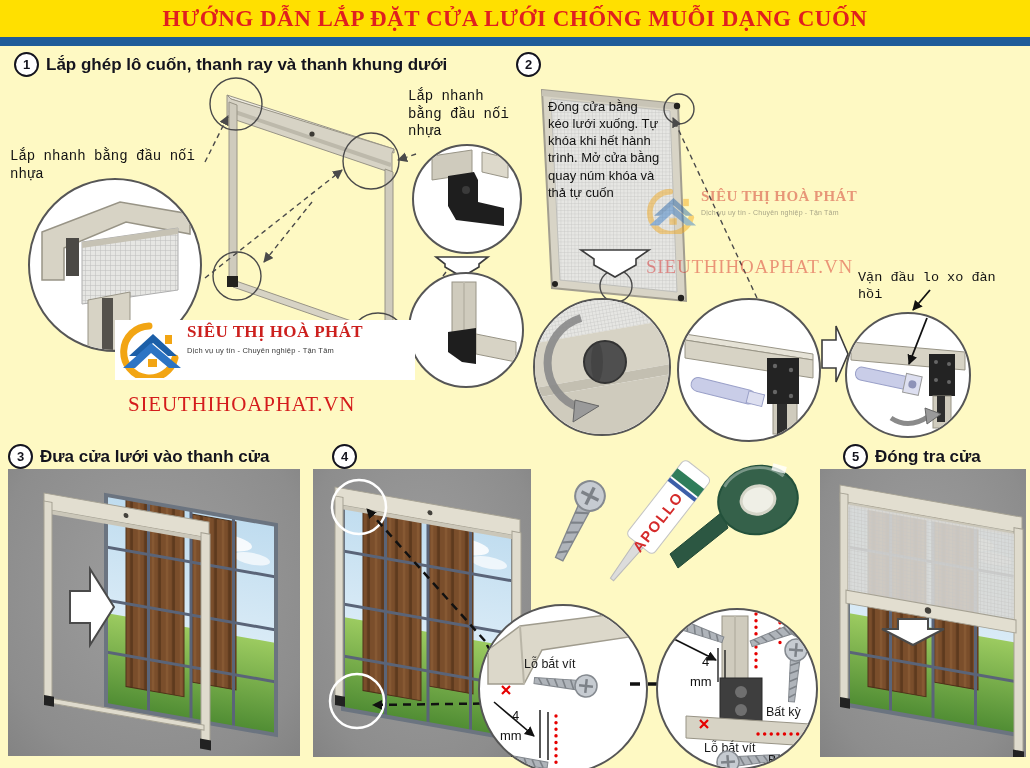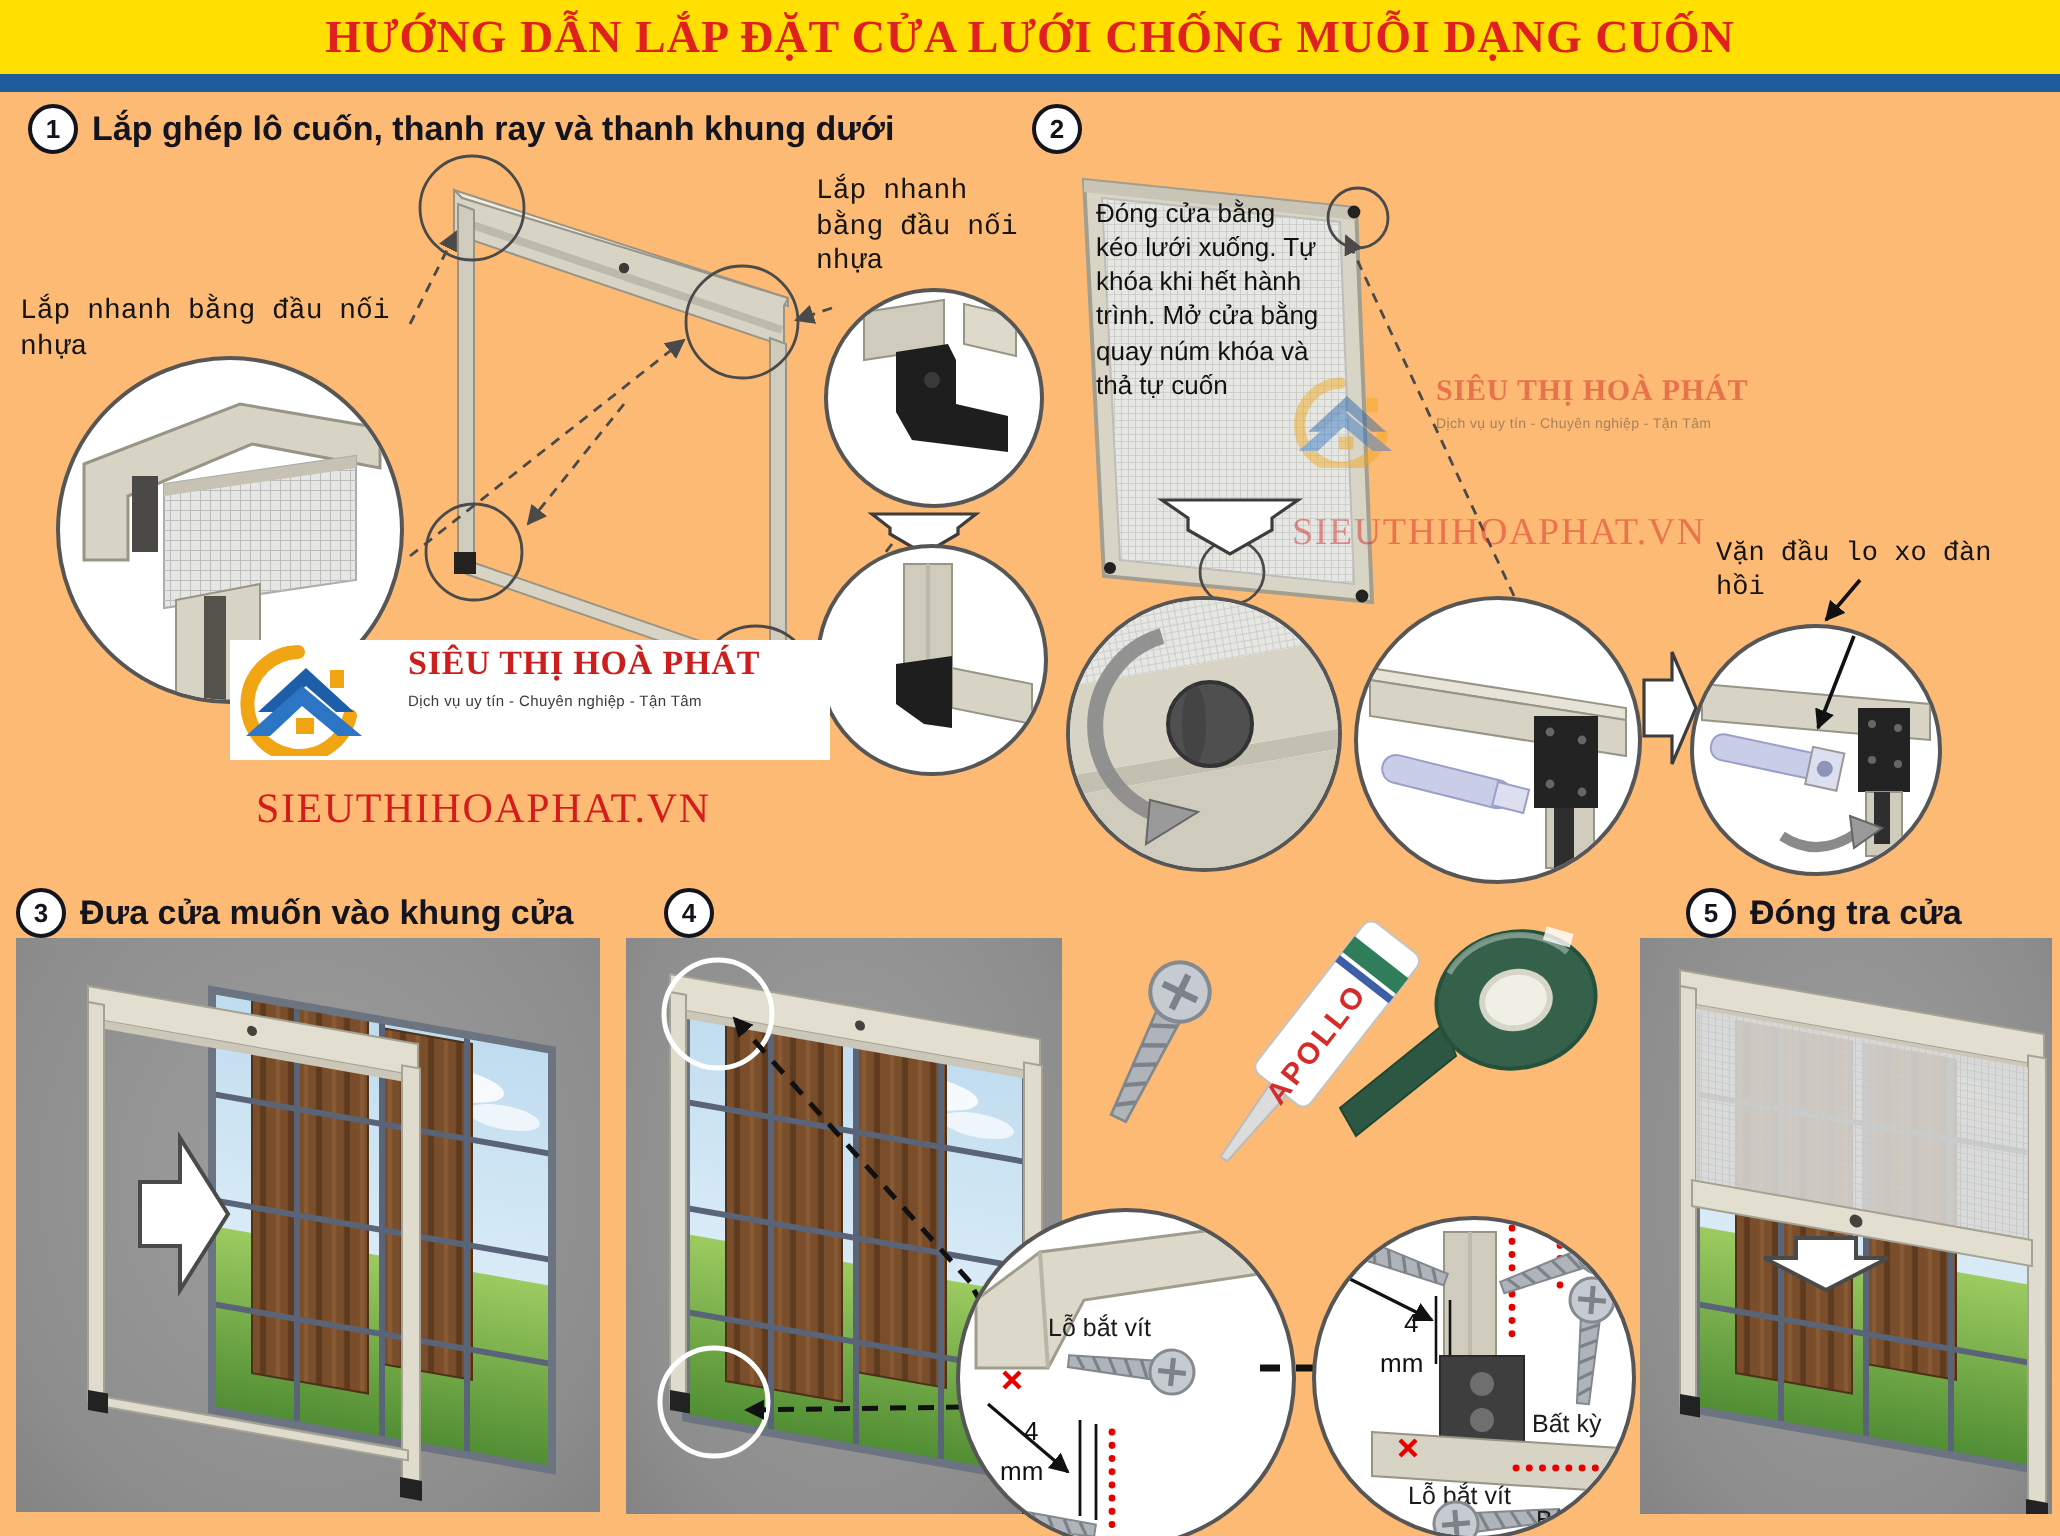--- a/index.html
+++ b/index.html
@@ -1,32 +1,32 @@
 <!DOCTYPE html>
 <html><head>
 <meta charset="utf-8">
 <style>
   html,body{margin:0;padding:0;background:#fff;}
-  .page{position:relative;width:1030px;height:768px;background:#fdba74;overflow:hidden;
+  .page{position:relative;width:1030px;height:768px;background:#fef9c3;overflow:hidden;
         font-family:"Liberation Sans","DejaVu Sans",sans-serif;color:#1a1a1a;}
   .abs{position:absolute;}
   .banner{left:0;top:0;width:1030px;height:37px;background:#FFE000;display:flex;align-items:center;justify-content:center;}
   .banner h1{margin:0;font-family:"Liberation Serif","DejaVu Serif",serif;font-size:23px;font-weight:bold;
              color:#E01F1F;letter-spacing:.5px;}
   .divider{left:0;top:37px;width:1030px;height:9px;background:#1F5C99;}
   .step-header{display:flex;align-items:center;gap:7px;font-weight:bold;font-size:17px;color:#14141E;white-space:nowrap;}
   .step-num{width:21px;height:21px;border:2px solid #14141E;border-radius:50%;display:flex;align-items:center;
             justify-content:center;font-size:13px;flex:0 0 auto;background:#fff;}
   .lbl{font-size:14px;line-height:1.25;color:#141414;font-family:Liberation Mono, monospace;}
   .note{font-size:15px;line-height:1.36;color:#1f1f1f;}
   .circle-inset{border:2px solid #565656;border-radius:50%;background:#fff;overflow:hidden;}
   .circle-inset svg{display:block;}
   .panel{background:radial-gradient(ellipse at 50% 42%,#9e9e9e 0%,#8d8d8d 78%,#838383 100%);}
   .panel svg{display:block;}
-  .logo{display:flex;align-items:flex-start;gap:17px;background:#fff;padding:2px 4px;}
+  .logo{display:flex;align-items:flex-start;gap:0;background:#fff;padding:2px 4px;}
   .logo-name{font-family:"Liberation Serif","DejaVu Serif",serif;font-size:17px;font-weight:bold;color:#CC1F1D;letter-spacing:.4px;}
   .logo-tagline{font-size:7.5px;color:#3a3a3a;margin-top:4px;letter-spacing:.2px;}
   .logo-site{font-family:"Liberation Serif","DejaVu Serif",serif;font-weight:normal;font-size:21px;color:#D41C1C;letter-spacing:.8px;}
   .watermark{opacity:.45;background:transparent;}
   .svglbl{font:12.5px "Liberation Sans","DejaVu Sans",sans-serif;fill:#1a1a1a;}
   .svgdim{font:13px "Liberation Sans","DejaVu Sans",sans-serif;fill:#111;}
 </style>
 </head>
 <body>
 
@@ -267,21 +267,21 @@
         <circle cx="58" cy="6.5" r="4" fill="#8E93B8"></circle>
       </g>
       <path d="M80 4 L62 50" stroke="#111" stroke-width="1.8" fill="none" marker-end="url(#ab)"></path>
       <path d="M44 104 Q62 116 82 102" fill="none" stroke="#8A8A8A" stroke-width="5"></path>
       <polygon points="78,94 94,100 80,110" fill="#9A9A9A" stroke="#666"></polygon>
     </svg>
   </div>
 
   <div class="abs step-header" style="left:8px;top:444px">
     <span class="step-num">3</span>
-    <span>Đưa cửa muốn vào khung cửa</span>
+    <span>Đưa cửa lưới vào thanh cửa</span>
   </div>
   <div class="abs panel" style="left:8px;top:469px;width:292px;height:287px">
     <svg width="292" height="287">
       <g transform="translate(98,26) skewY(10)">
           <use href="#winScene"></use>
         </g>
       <g transform="translate(36,24) skewY(10)">
         <rect width="165" height="16" fill="#E2DED0" stroke="#A5A193"></rect>
         <rect y="16" width="165" height="4" fill="#CBC7B9"></rect>
         <circle cx="82" cy="8" r="2.5" fill="#44423C"></circle>

